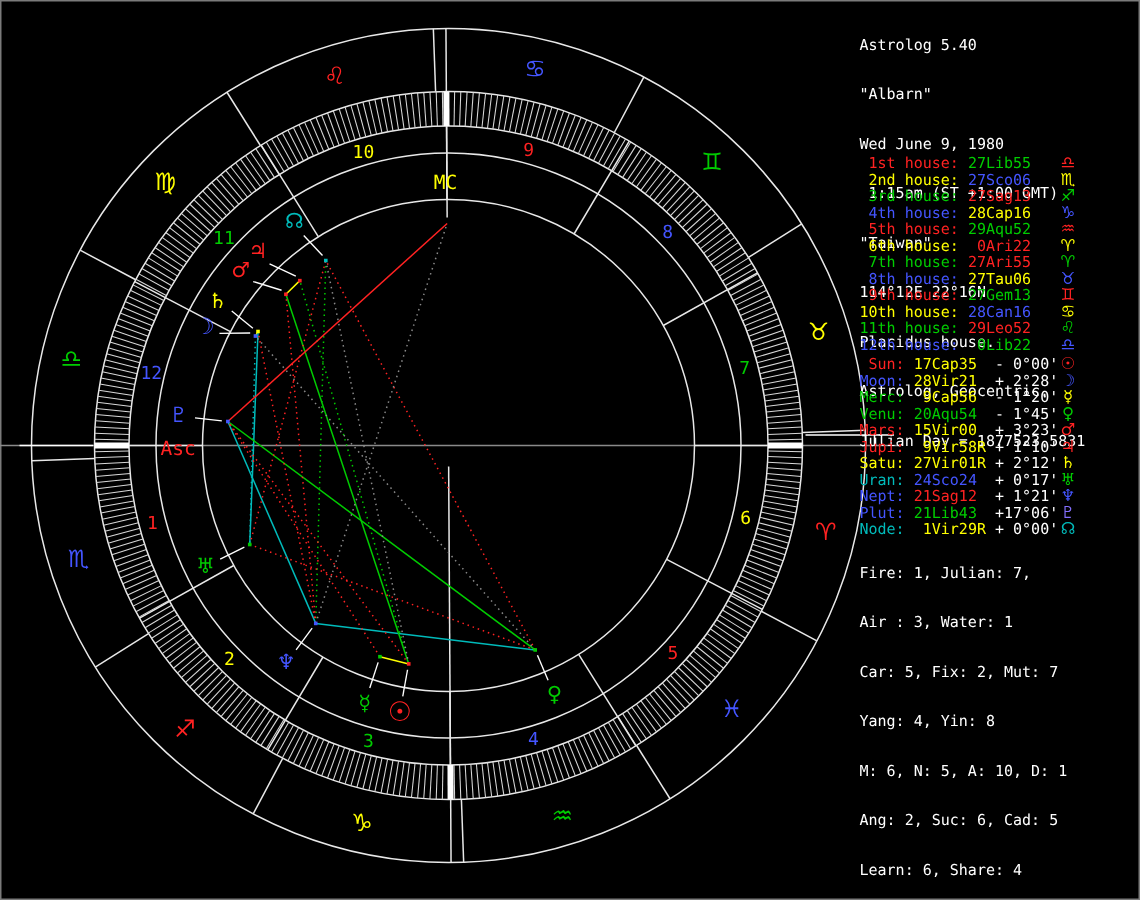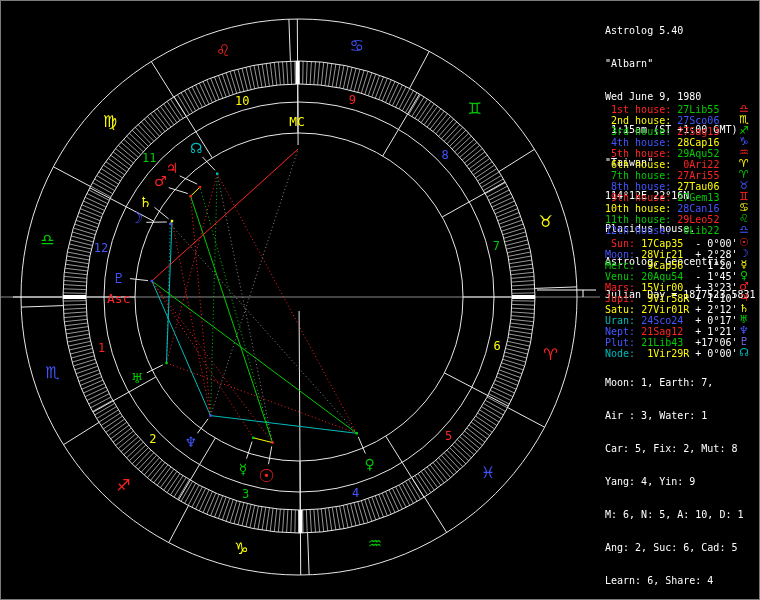--- a/index.html
+++ b/index.html
@@ -3,21 +3,21 @@
 <meta charset="utf-8">
 <style>
   html,body{margin:0;padding:0;background:#222;}
   #screen{
     position:relative;width:760px;height:600px;background:#000;
     overflow:hidden;box-shadow:inset 0 0 0 1px #7a7a7a;
     font-family:"DejaVu Sans Mono", monospace;
   }
   #wheel-area{position:absolute;left:0;top:0;width:601px;height:600px;}
   #info-panel{
-    position:absolute;left:604px;top:0;width:154px;height:600px;
+    position:absolute;left:572px;top:0;width:154px;height:600px;
     font-size:10px;line-height:11px;color:#fff;white-space:pre;
   }
   .hdr-line{height:11px;}
   #chart-header{position:absolute;left:1px;top:3px;}
   #house-table{position:absolute;left:1px;top:104px;}
   #planet-table{position:absolute;left:1px;top:238px;}
   #element-summary{position:absolute;left:1px;top:355px;}
   .trow{position:relative;height:11px;}
   .rowglyph{
     position:absolute;left:131px;top:-1px;width:16px;text-align:center;
@@ -520,22 +520,22 @@
       <div class="hdr-line"> 1:15am (ST +1:00 GMT)</div>
       <div class="hdr-line">"Taiwan"</div>
       <div class="hdr-line">114°12E 22°16N</div>
       <div class="hdr-line">Placidus house.</div>
       <div class="hdr-line">Astrolog, Geocentric.</div>
       <div class="hdr-line">Julian Day = 1877523.5831</div>
     </div>
     <div id="house-table"><div class="trow"><span style="color: rgb(255, 34, 34);"> 1st house:</span><span style="color: rgb(0, 204, 0);"> 27Lib55</span><span class="rowglyph" style="color: rgb(255, 34, 34);">♎</span></div><div class="trow"><span style="color: rgb(255, 255, 0);"> 2nd house:</span><span style="color: rgb(68, 85, 255);"> 27Sco06</span><span class="rowglyph" style="color: rgb(255, 255, 0);">♏</span></div><div class="trow"><span style="color: rgb(0, 204, 0);"> 3rd house:</span><span style="color: rgb(255, 34, 34);"> 27Sag13</span><span class="rowglyph" style="color: rgb(0, 204, 0);">♐</span></div><div class="trow"><span style="color: rgb(68, 85, 255);"> 4th house:</span><span style="color: rgb(255, 255, 0);"> 28Cap16</span><span class="rowglyph" style="color: rgb(68, 85, 255);">♑</span></div><div class="trow"><span style="color: rgb(255, 34, 34);"> 5th house:</span><span style="color: rgb(0, 204, 0);"> 29Aqu52</span><span class="rowglyph" style="color: rgb(255, 34, 34);">♒</span></div><div class="trow"><span style="color: rgb(255, 255, 0);"> 6th house:</span><span style="color: rgb(255, 34, 34);">  0Ari22</span><span class="rowglyph" style="color: rgb(255, 255, 0);">♈</span></div><div class="trow"><span style="color: rgb(0, 204, 0);"> 7th house:</span><span style="color: rgb(255, 34, 34);"> 27Ari55</span><span class="rowglyph" style="color: rgb(0, 204, 0);">♈</span></div><div class="trow"><span style="color: rgb(68, 85, 255);"> 8th house:</span><span style="color: rgb(255, 255, 0);"> 27Tau06</span><span class="rowglyph" style="color: rgb(68, 85, 255);">♉</span></div><div class="trow"><span style="color: rgb(255, 34, 34);"> 9th house:</span><span style="color: rgb(0, 204, 0);"> 27Gem13</span><span class="rowglyph" style="color: rgb(255, 34, 34);">♊</span></div><div class="trow"><span style="color: rgb(255, 255, 0);">10th house:</span><span style="color: rgb(68, 85, 255);"> 28Can16</span><span class="rowglyph" style="color: rgb(255, 255, 0);">♋</span></div><div class="trow"><span style="color: rgb(0, 204, 0);">11th house:</span><span style="color: rgb(255, 34, 34);"> 29Leo52</span><span class="rowglyph" style="color: rgb(0, 204, 0);">♌</span></div><div class="trow"><span style="color: rgb(68, 85, 255);">12th house:</span><span style="color: rgb(0, 204, 0);">  0Lib22</span><span class="rowglyph" style="color: rgb(68, 85, 255);">♎</span></div></div>
     <div id="planet-table"><div class="trow"><span style="color: rgb(255, 34, 34);"> Sun:</span><span style="color: rgb(255, 255, 0);"> 17Cap35</span><span style="color: rgb(255, 255, 255);">  - 0°00'</span><span class="rowglyph" style="color: rgb(255, 34, 34);">☉</span></div><div class="trow"><span style="color: rgb(68, 85, 255);">Moon:</span><span style="color: rgb(255, 255, 0);"> 28Vir21</span><span style="color: rgb(255, 255, 255);">  + 2°28'</span><span class="rowglyph" style="color: rgb(68, 85, 255);">☽</span></div><div class="trow"><span style="color: rgb(0, 204, 0);">Merc:</span><span style="color: rgb(255, 255, 0);">  9Cap56</span><span style="color: rgb(255, 255, 255);">  - 1°20'</span><span class="rowglyph" style="color: rgb(255, 255, 0);">☿</span></div><div class="trow"><span style="color: rgb(0, 204, 0);">Venu:</span><span style="color: rgb(0, 204, 0);"> 20Aqu54</span><span style="color: rgb(255, 255, 255);">  - 1°45'</span><span class="rowglyph" style="color: rgb(0, 204, 0);">♀</span></div><div class="trow"><span style="color: rgb(255, 34, 34);">Mars:</span><span style="color: rgb(255, 255, 0);"> 15Vir00</span><span style="color: rgb(255, 255, 255);">  + 3°23'</span><span class="rowglyph" style="color: rgb(255, 34, 34);">♂</span></div><div class="trow"><span style="color: rgb(255, 34, 34);">Jupi:</span><span style="color: rgb(255, 255, 0);">  9Vir58R</span><span style="color: rgb(255, 255, 255);"> + 1°10'</span><span class="rowglyph" style="color: rgb(255, 34, 34);">♃</span></div><div class="trow"><span style="color: rgb(255, 255, 0);">Satu:</span><span style="color: rgb(255, 255, 0);"> 27Vir01R</span><span style="color: rgb(255, 255, 255);"> + 2°12'</span><span class="rowglyph" style="color: rgb(255, 255, 0);">♄</span></div><div class="trow"><span style="color: rgb(0, 187, 187);">Uran:</span><span style="color: rgb(68, 85, 255);"> 24Sco24</span><span style="color: rgb(255, 255, 255);">  + 0°17'</span><span class="rowglyph" style="color: rgb(0, 204, 0);">♅</span></div><div class="trow"><span style="color: rgb(68, 85, 255);">Nept:</span><span style="color: rgb(255, 34, 34);"> 21Sag12</span><span style="color: rgb(255, 255, 255);">  + 1°21'</span><span class="rowglyph" style="color: rgb(68, 85, 255);">♆</span></div><div class="trow"><span style="color: rgb(68, 85, 255);">Plut:</span><span style="color: rgb(0, 204, 0);"> 21Lib43</span><span style="color: rgb(255, 255, 255);">  +17°06'</span><span class="rowglyph" style="color: rgb(132, 112, 255);">♇</span></div><div class="trow"><span style="color: rgb(0, 187, 187);">Node:</span><span style="color: rgb(255, 255, 0);">  1Vir29R</span><span style="color: rgb(255, 255, 255);"> + 0°00'</span><span class="rowglyph" style="color: rgb(0, 187, 187);">☊</span></div></div>
     <div id="element-summary">
-      <div class="hdr-line">Moon: 1, Earth: 7,</div>
+      <div class="hdr-line">Fire: 1, Julian: 7,</div>
       <div class="hdr-line">Air : 3, Water: 1</div>
-      <div class="hdr-line">Car: 5, Fix: 2, Mut: 8</div>
-      <div class="hdr-line">Yang: 4, Yin: 9</div>
+      <div class="hdr-line">Car: 5, Fix: 2, Mut: 7</div>
+      <div class="hdr-line">Yang: 4, Yin: 8</div>
       <div class="hdr-line">M: 6, N: 5, A: 10, D: 1</div>
       <div class="hdr-line">Ang: 2, Suc: 6, Cad: 5</div>
       <div class="hdr-line">Learn: 6, Share: 4</div>
     </div>
   </div>
 </div>
 
 </body></html>

